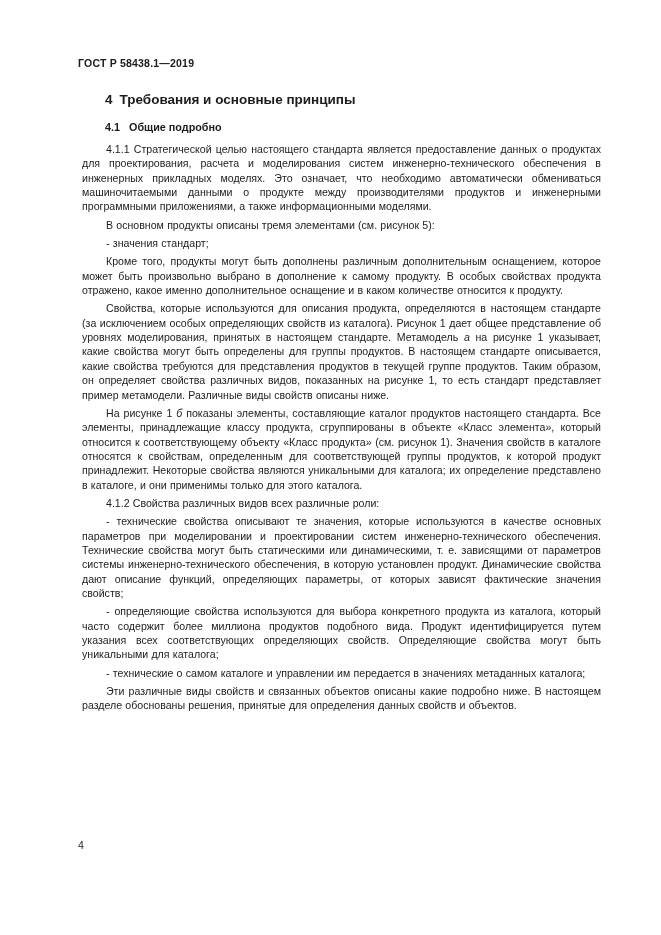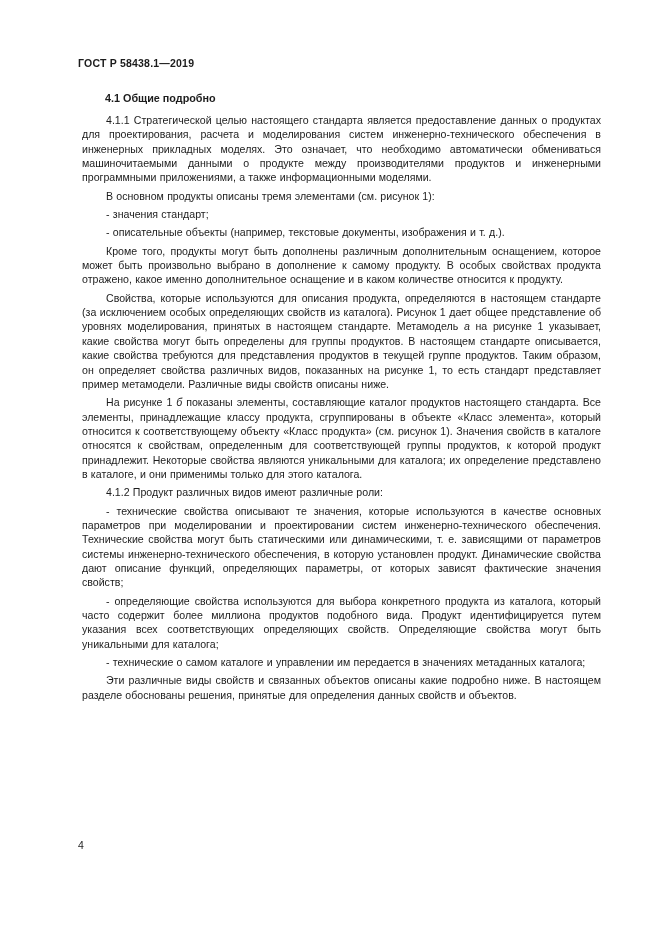--- a/index.html
+++ b/index.html
@@ -39,21 +39,21 @@
   h1.section-heading .sec-num {
     margin-right: 7px;
   }
   h2.subsection-heading {
     margin: 0 0 8px 27px;
     font-size: 10.8px;
     line-height: 13px;
     font-weight: bold;
   }
   h2.subsection-heading .sec-num {
-    margin-right: 3px;
+    margin-right: 9px;
   }
   p.para {
     margin: 4px;
     text-indent: 24px;
     text-align: justify;
     font-size: 10.6px;
     line-height: 14.35px;
     word-spacing: 0.3px;
   }
   p.para .fig-letter {
@@ -68,39 +68,41 @@
 </style>
 </head>
 <body>
 
 <div class="page">
 
   <div class="running-header">ГОСТ Р 58438.1—2019</div>
 
   <div class="text-col">
 
+    <h1 class="section-heading">
+      <span class="sec-num">4</span><span>Требования и основные принципы</span>
+    </h1>
 
     <h2 class="subsection-heading">
       <span class="sec-num">4.1</span><span>Общие подробно</span>
     </h2>
 
     <p class="para">4.1.1 Стратегической целью настоящего стандарта является предоставление данных о продуктах для проектирования, расчета и моделирования систем инженерно-технического обеспечения в инженерных прикладных моделях. Это означает, что необходимо автоматически обмениваться машиночитаемыми данными о продукте между производителями продуктов и инженерными программными приложениями, а также информационными моделями.</p>
 
-    <p class="para">В основном продукты описаны тремя элементами (см. рисунок 1):</p>
+    <p class="para">В основном продукты описаны тремя элементами (см. рисунок 5):</p>
 
     <p class="para">- значения стандарт;</p>
-    <p class="para">- описательные объекты (например, текстовые документы, изображения и т. д.).</p>
 
     <p class="para">Кроме того, продукты могут быть дополнены различным дополнительным оснащением, которое может быть произвольно выбрано в дополнение к самому продукту. В особых свойствах продукта отражено, какое именно дополнительное оснащение и в каком количестве относится к продукту.</p>
 
     <p class="para"><span>Свойства, которые используются для описания продукта, определяются в настоящем стандарте (за исключением особых определяющих свойств из каталога). Рисунок 1 дает общее представление об уровнях моделирования, принятых в настоящем стандарте. Метамодель </span><span class="fig-letter">а</span><span> на рисунке 1 указывает, какие свойства могут быть определены для группы продуктов. В настоящем стандарте описывается, какие свойства требуются для представления продуктов в текущей группе продуктов. Таким образом, он определяет свойства различных видов, показанных на рисунке 1, то есть стандарт представляет пример метамодели. Различные виды свойств описаны ниже.</span></p>
 
     <p class="para"><span>На рисунке 1 </span><span class="fig-letter">б</span><span> показаны элементы, составляющие каталог продуктов настоящего стандарта. Все элементы, принадлежащие классу продукта, сгруппированы в объекте «Класс элемента», который относится к соответствующему объекту «Класс продукта» (см. рисунок 1). Значения свойств в каталоге относятся к свойствам, определенным для соответствующей группы продуктов, к которой продукт принадлежит. Некоторые свойства являются уникальными для каталога; их определение представлено в каталоге, и они применимы только для этого каталога.</span></p>
 
-    <p class="para">4.1.2 Продукт различных видов имеют различные роли:</p>
+    <p class="para">4.1.2 Свойства различных видов всех различные роли:</p>
 
     <p class="para">- технические свойства описывают те значения, которые используются в качестве основных параметров при моделировании и проектировании систем инженерно-технического обеспечения. Технические свойства могут быть статическими или динамическими, т. е. зависящими от параметров системы инженерно-технического обеспечения, в которую установлен продукт. Динамические свойства дают описание функций, определяющих параметры, от которых зависят фактические значения свойств;</p>
     <p class="para">- определяющие свойства используются для выбора конкретного продукта из каталога, который часто содержит более миллиона продуктов подобного вида. Продукт идентифицируется путем указания всех соответствующих определяющих свойств. Определяющие свойства могут быть уникальными для каталога;</p>
     <p class="para">- технические о самом каталоге и управлении им передается в значениях метаданных каталога;</p>
 
     <p class="para">Эти различные виды свойств и связанных объектов описаны какие подробно ниже. В настоящем разделе обоснованы решения, принятые для определения данных свойств и объектов.</p>
 
   </div>
 
   <div class="page-number">4</div>

